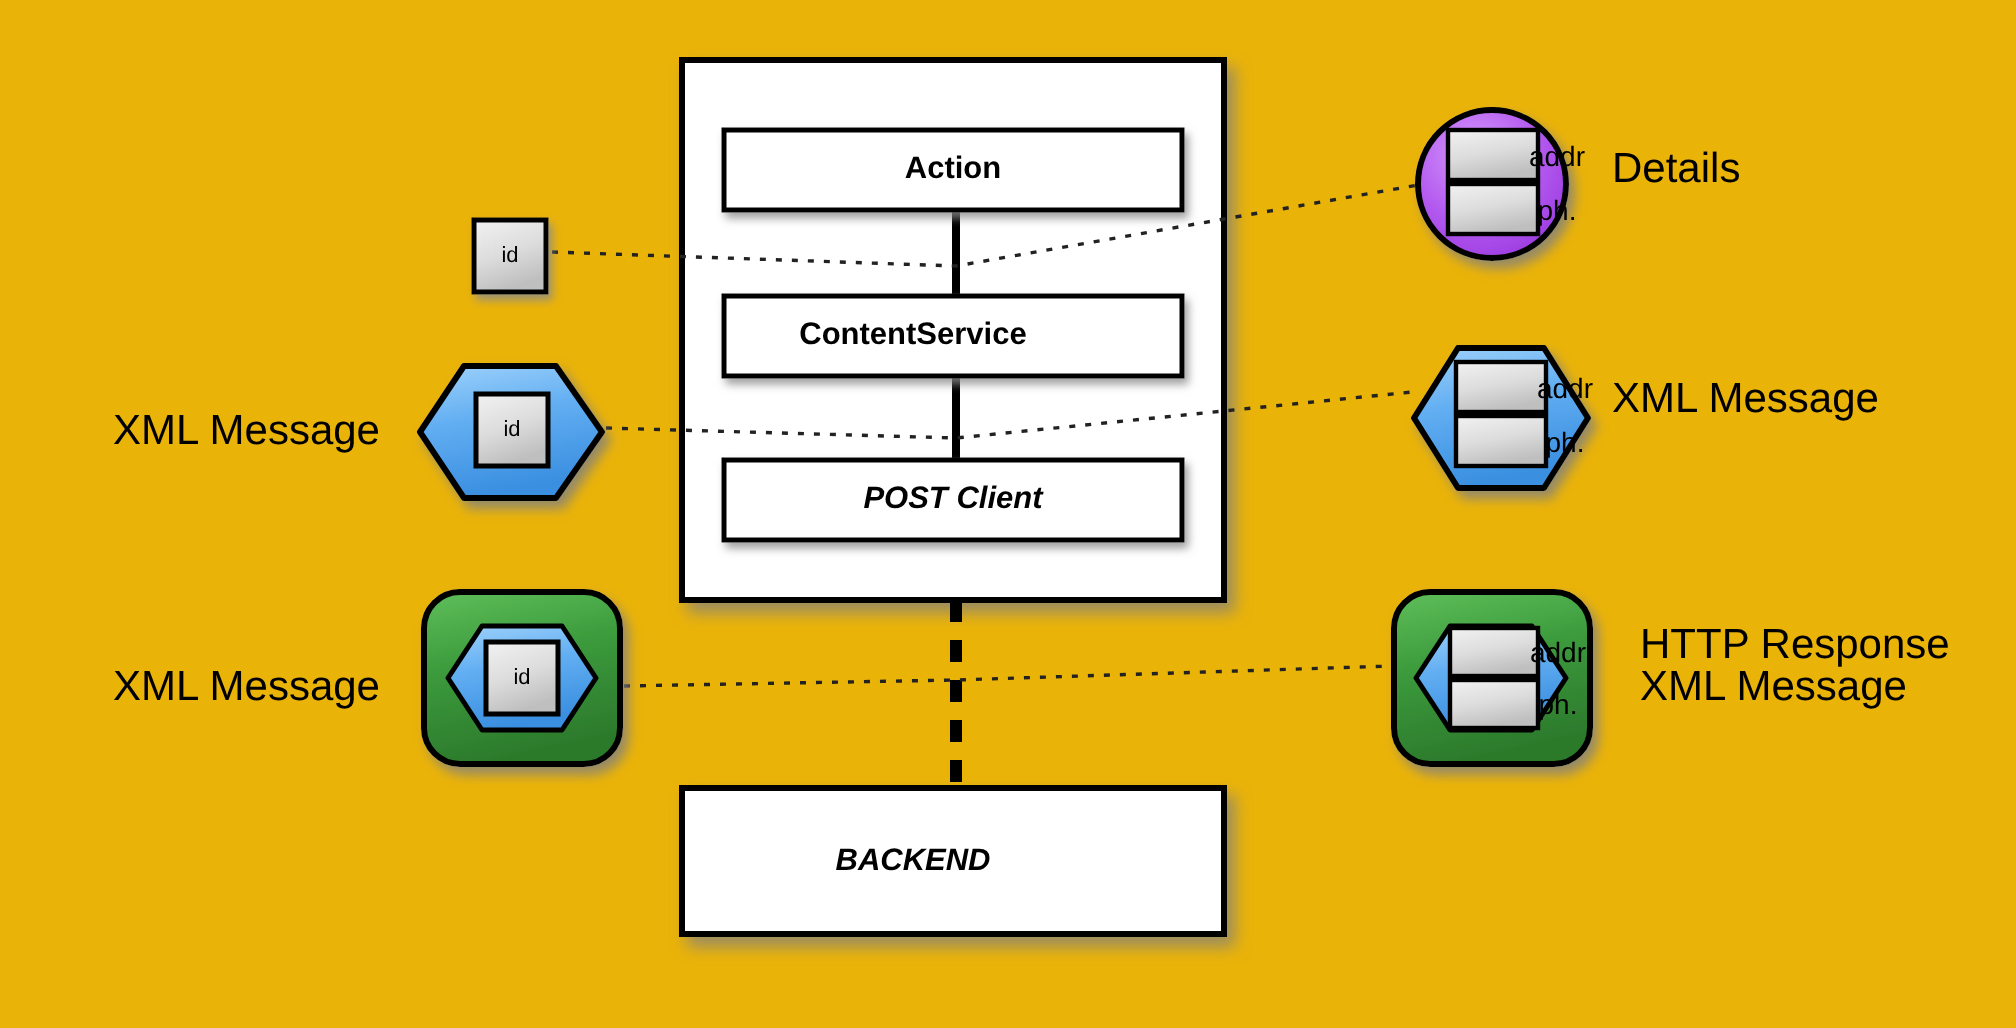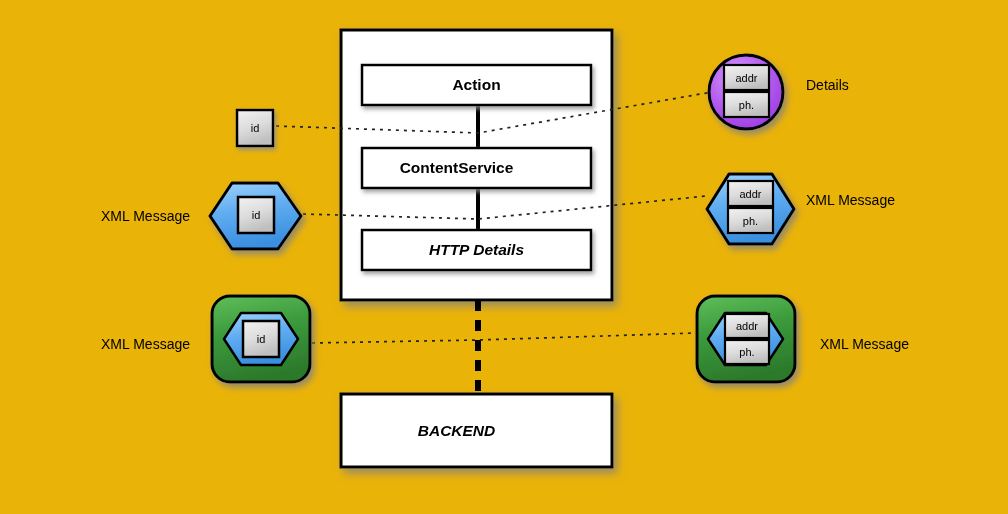--- a/index.html
+++ b/index.html
@@ -21,48 +21,49 @@
   svg.layer {
     position: absolute;
     left: 0;
     top: 0;
     width: 1008px;
     height: 514px;
   }
   .lbl {
     position: absolute;
     font-family: "Liberation Sans", sans-serif;
-    font-size: 14px;
+    font-size: 21px;
     color: #000000;
     white-space: pre;
     line-height: 20px;
   }
   .lbl-right { text-align: right; }
   .boxtxt {
     position: absolute;
     font-family: "Liberation Sans", sans-serif;
     color: #000000;
     white-space: pre;
     text-align: center;
     display: flex;
     align-items: center;
     justify-content: center;
   }
   .b-bold { font-weight: bold; font-size: 15.5px; }
   .b-bolditalic { font-weight: bold; font-style: italic; font-size: 15.5px; }
   .tiny {
     position: absolute;
     font-family: "Liberation Sans", sans-serif;
-    font-size: 11px;
+    font-size: 14px;
     color: #000000;
     white-space: pre;
     text-align: center;
     display: flex;
     align-items: center;
     justify-content: center;
+    padding-left: 32px;
   }
   .idtxt {
     position: absolute;
     font-family: "Liberation Sans", sans-serif;
     font-size: 11px;
     color: #000000;
     white-space: pre;
     display: flex;
     align-items: center;
     justify-content: center;
@@ -163,21 +164,21 @@
     <g>
       <rect x="697" y="296" width="98" height="86" rx="18" ry="18" fill="url(#gradGreen)" stroke="#000000" stroke-width="3" filter="url(#softShadowSm)"></rect>
       <polygon points="708,339 725,313 766,313 783,339 766,365 725,365" fill="url(#gradBlue)" stroke="#000000" stroke-width="2.5" stroke-linejoin="round"></polygon>
       <rect x="725" y="314" width="44" height="24" fill="url(#gradGray)" stroke="#000000" stroke-width="2.2"></rect>
       <rect x="725" y="340" width="44" height="24" fill="url(#gradGray)" stroke="#000000" stroke-width="2.2"></rect>
     </g>
   </svg>
 
   <div class="boxtxt b-bold" style="left:362px; top:65px; width:229px; height:40px;">Action</div>
   <div class="boxtxt b-bold" style="left:342px; top:148px; width:229px; height:40px;">ContentService</div>
-  <div class="boxtxt b-bolditalic" style="left:362px; top:230px; width:229px; height:40px;">HTTP Details</div>
+  <div class="boxtxt b-bolditalic" style="left:362px; top:230px; width:229px; height:40px;">POST Client</div>
 
   <div class="boxtxt b-bolditalic" style="left:321px; top:394px; width:271px; height:73px;">BACKEND</div>
 
   <div class="idtxt" style="left:237px; top:110px; width:36px; height:36px;">id</div>
   <div class="idtxt" style="left:238px; top:197px; width:36px; height:36px;">id</div>
   <div class="idtxt" style="left:243px; top:321px; width:36px; height:36px;">id</div>
 
   <div class="lbl lbl-right" style="left:40px; top:206px; width:150px;">XML Message</div>
   <div class="lbl lbl-right" style="left:40px; top:334px; width:150px;">XML Message</div>
 
@@ -185,15 +186,16 @@
   <div class="tiny" style="left:724px; top:92px; width:45px; height:25px;">ph.</div>
 
   <div class="tiny" style="left:728px; top:181px; width:45px; height:25px;">addr</div>
   <div class="tiny" style="left:728px; top:208px; width:45px; height:25px;">ph.</div>
 
   <div class="tiny" style="left:725px; top:314px; width:44px; height:24px;">addr</div>
   <div class="tiny" style="left:725px; top:340px; width:44px; height:24px;">ph.</div>
 
   <div class="lbl" style="left:806px; top:75px;">Details</div>
   <div class="lbl" style="left:806px; top:190px;">XML Message</div>
+  <div class="lbl" style="left:820px; top:313px;">HTTP Response</div>
   <div class="lbl" style="left:820px; top:334px;">XML Message</div>
 
 </div>
 
 </body></html>

